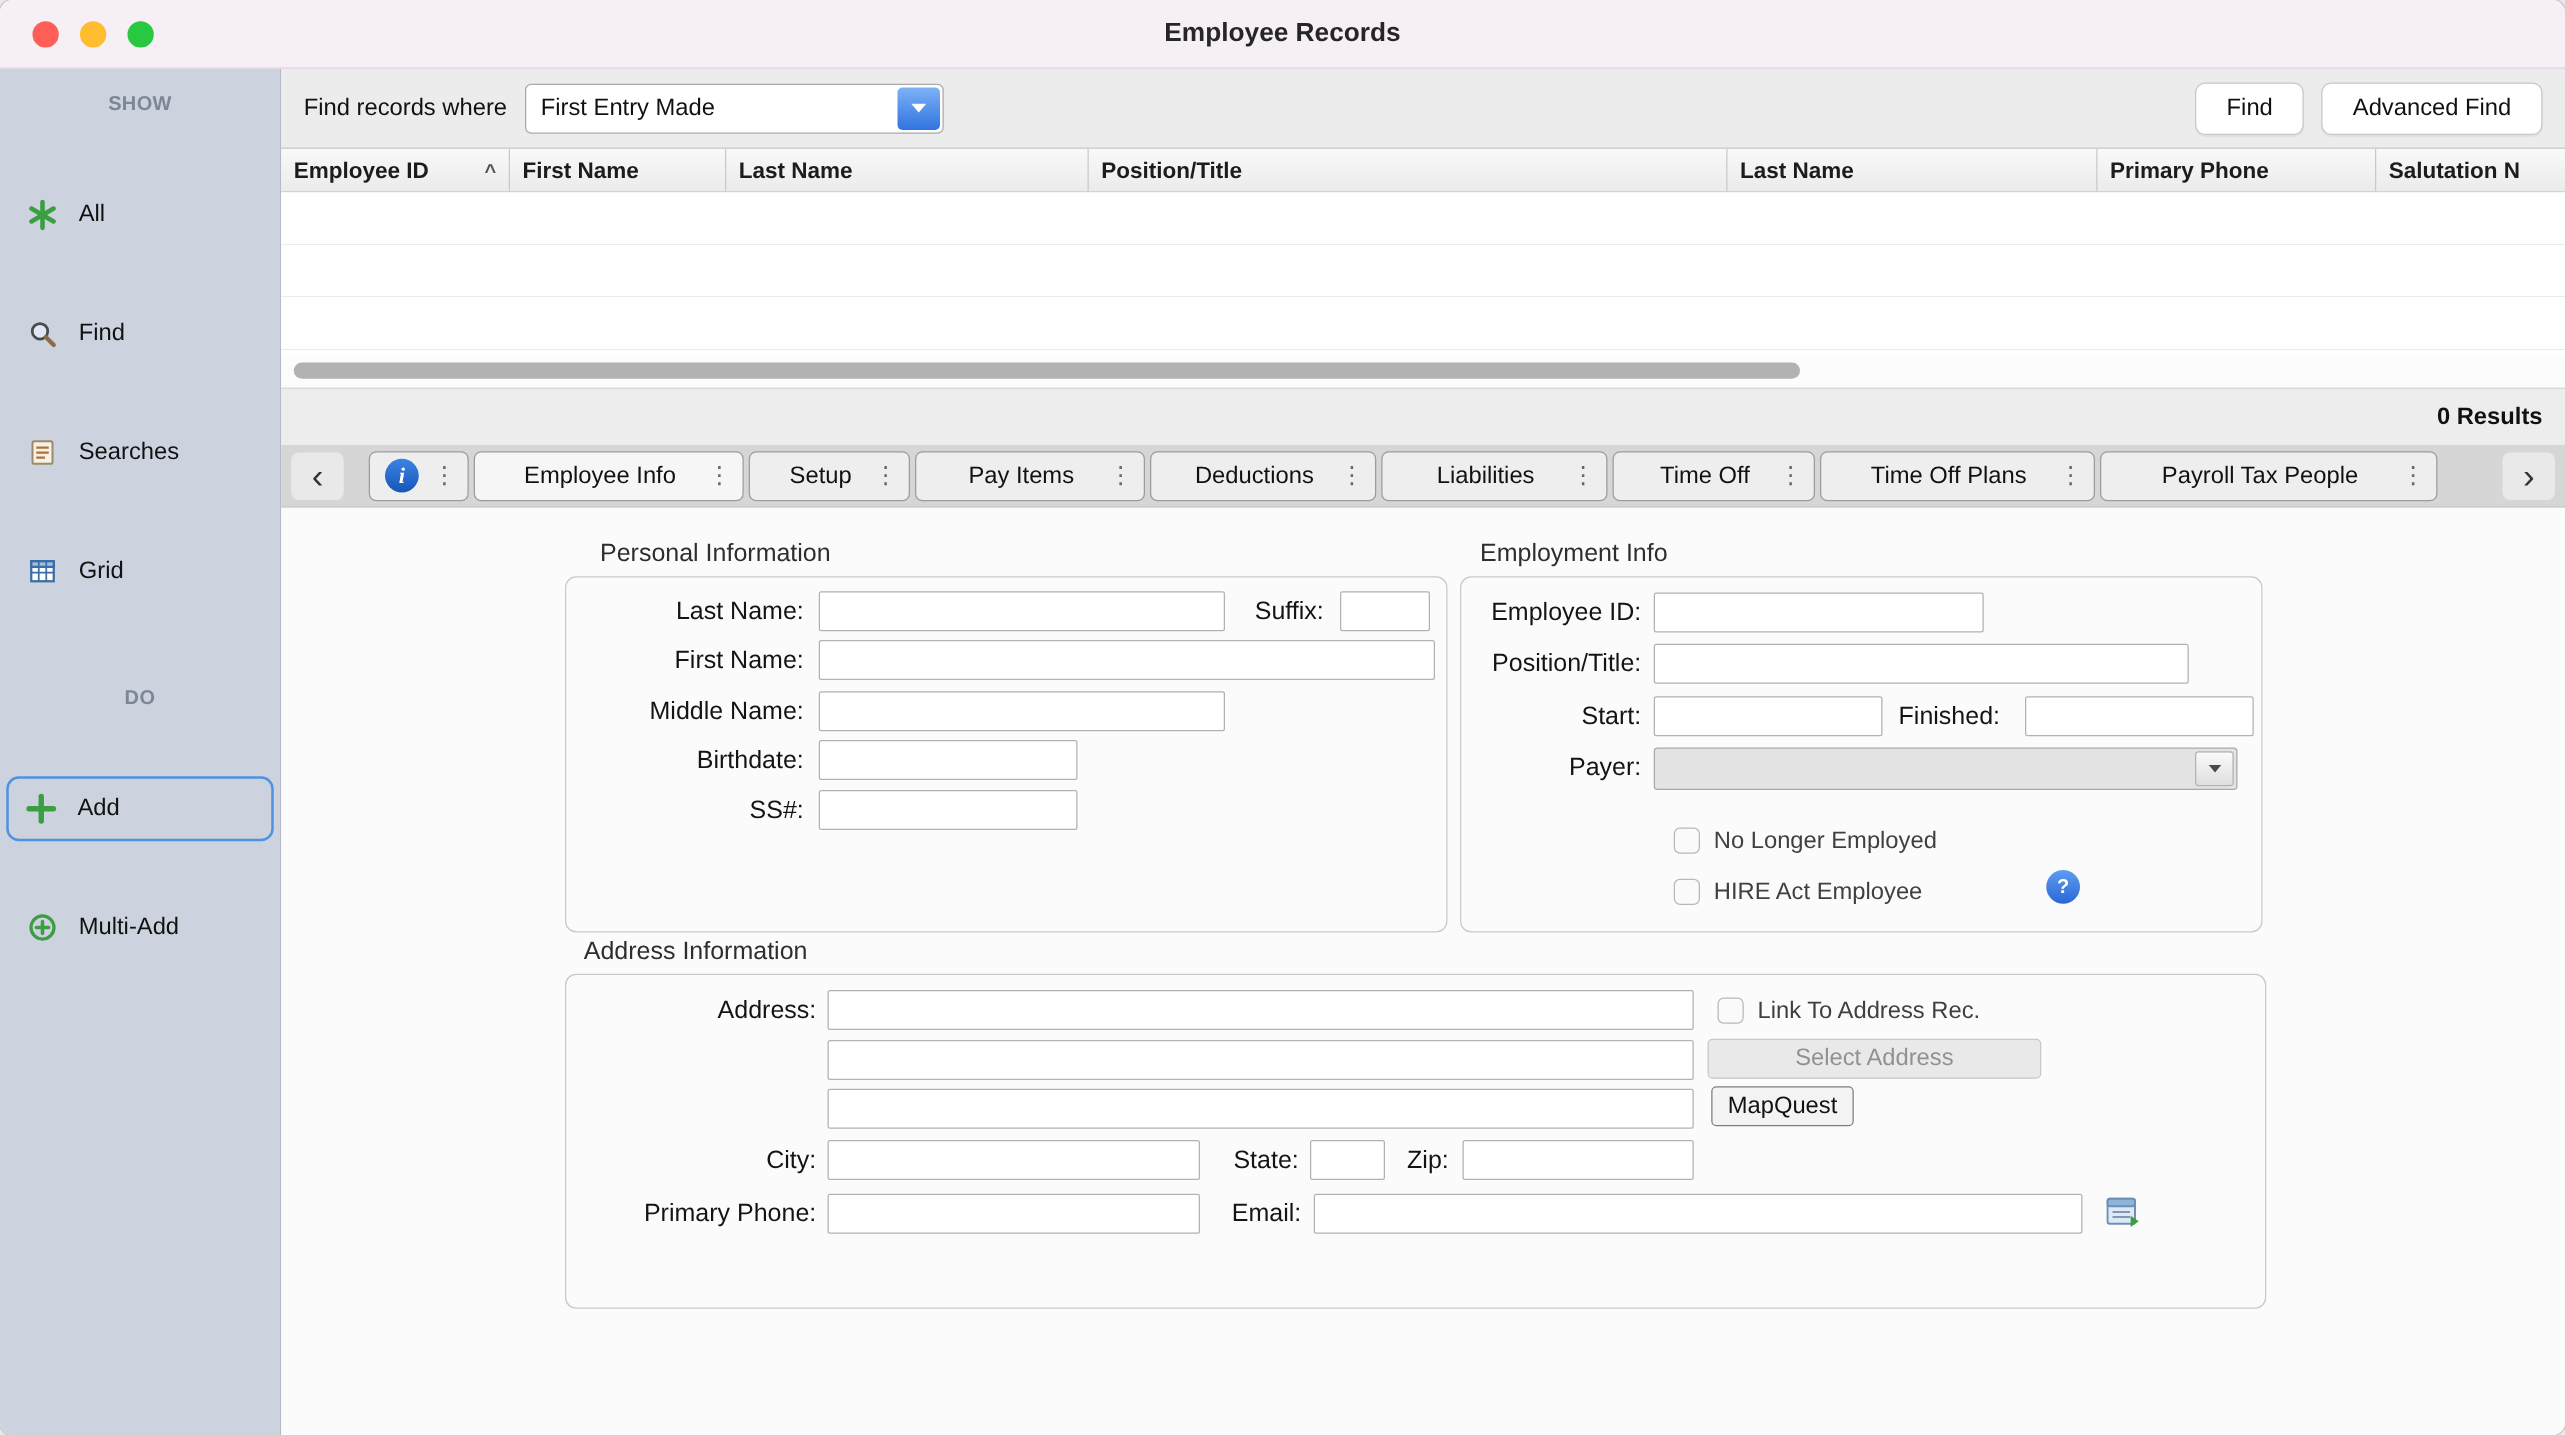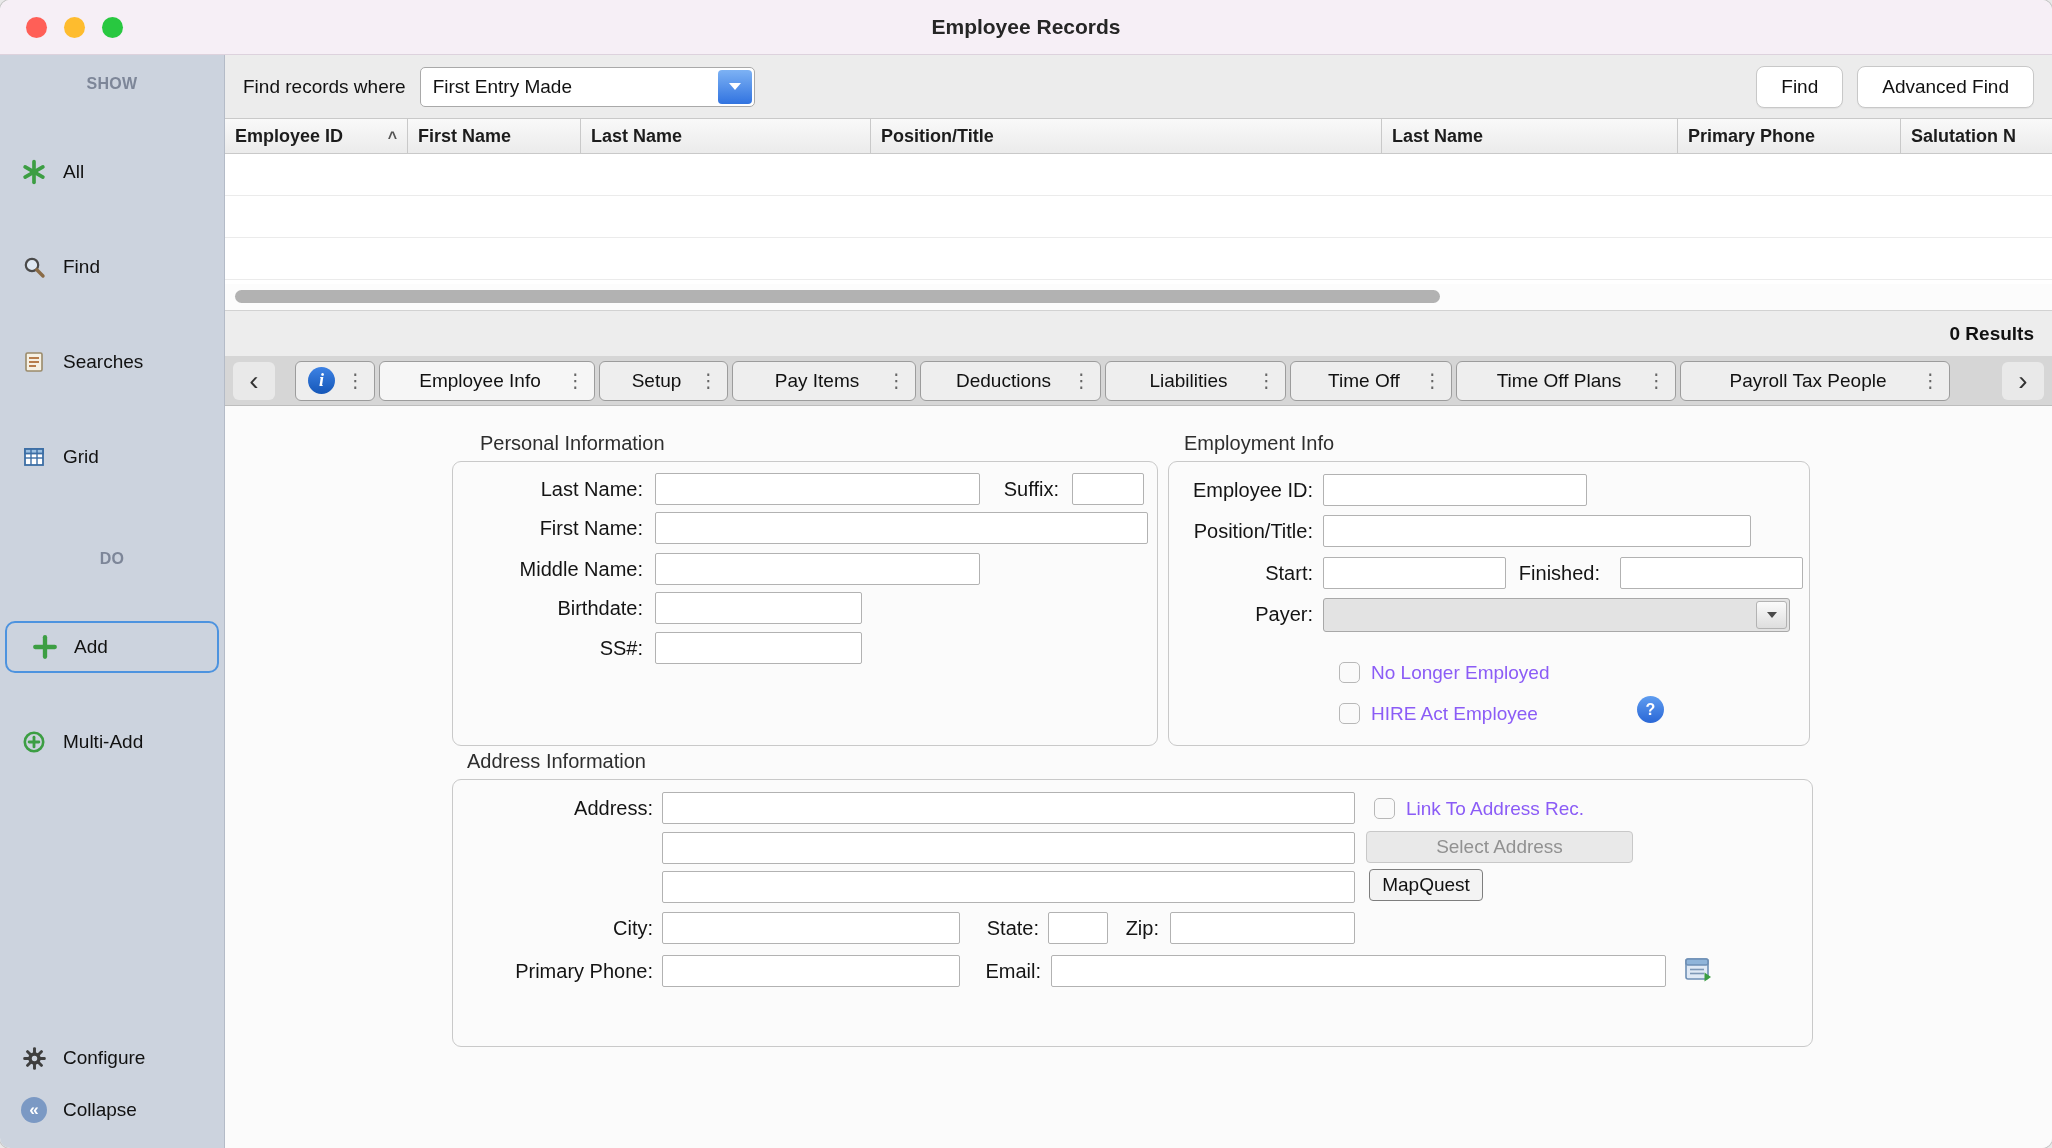--- a/index.html
+++ b/index.html
@@ -14,21 +14,21 @@
   .light.yellow{background:#febc2e;}
   .light.green{background:#28c840;}
   .title{width:100%;text-align:center;font-size:21px;font-weight:700;color:#262626;}
   .body{flex:1;display:flex;min-height:0;}
   
   .sidebar{flex:0 0 225px;background:#ccd3de;border-right:1px solid #b4bbc7;display:flex;flex-direction:column;padding-top:10px;gap:43px;}
   .side-header{text-align:center;font-size:16px;font-weight:700;color:#7d8698;padding:10px 0;letter-spacing:.3px;}
   .side-header.do{margin-top:14px;}
   .side-item{flex:0 0 52px;height:52px;display:flex;align-items:center;gap:15px;padding-left:20px;font-size:19px;color:#111;cursor:default;}
   .side-item .icon{width:28px;height:28px;display:flex;align-items:center;justify-content:center;flex:0 0 28px;}
-  .side-item.selected{border:2.5px solid #4d93df;border-radius:10px;margin:0 5px;padding-left:24px;}
+  .side-item.selected{border:2.5px solid #4d93df;border-radius:10px;margin:0 5px;padding-left:12px;}
   .side-footer{margin-top:auto;padding-bottom:12px;}
   .circle-icon{width:26px;height:26px;border-radius:50%;background:#7b99c4;color:#fff;font-size:17px;font-weight:700;line-height:25px;text-align:center;}
   
   .main{flex:1;display:flex;flex-direction:column;min-width:0;background:#ececec;}
   .find-bar{flex:0 0 63px;display:flex;align-items:center;padding:0 18px;gap:14px;}
   .find-label{font-size:19px;color:#111;white-space:nowrap;}
   .popup{width:335px;height:40px;background:#fff;border:1px solid #a9a9a9;border-radius:5px;position:relative;display:flex;align-items:center;padding:0 44px 0 12px;font-size:19px;font-weight:500;color:#111;}
   .popup-btn{position:absolute;right:2px;top:2px;width:34px;height:34px;border-radius:4px;background:linear-gradient(#7db2f4,#3173e0);display:flex;align-items:center;justify-content:center;}
   .tri-down-w{width:0;height:0;border-left:6px solid transparent;border-right:6px solid transparent;border-top:7px solid #fff;}
   .spacer{flex:1;}
@@ -54,21 +54,21 @@
   
   .form-area{flex:1;background:#fbfbfb;border-top:1px solid #bdbdbd;position:relative;overflow:hidden;}
   .gbox{position:absolute;border:1px solid #c9c9c9;border-radius:9px;}
   .gtitle{position:absolute;font-size:20px;color:#2e2e2e;}
   .lbl{position:absolute;text-align:right;font-size:20px;color:#141414;line-height:32px;white-space:nowrap;}
   .inp{position:absolute;height:32px;border:1px solid #b2b2b2;background:#fff;font-size:18px;padding:0 8px;font-family:inherit;border-radius:2px;outline:none;}
   .combo{position:absolute;height:34px;background:#e3e3e3;border:1px solid #a8a8a8;border-radius:3px;}
   .combo-btn{position:absolute;right:2px;top:2px;width:31px;height:28px;background:linear-gradient(#fbfbfb,#dedede);border:1px solid #b3b3b3;border-radius:3px;display:flex;align-items:center;justify-content:center;}
   .tri-down-d{width:0;height:0;border-left:5px solid transparent;border-right:5px solid transparent;border-top:6px solid #4a4a4a;}
   .chk{position:absolute;width:21px;height:21px;border:1.5px solid #b8b8b8;border-radius:5px;background:#fafafa;}
-  .chklbl{position:absolute;font-size:19px;color:#8b5cf6;line-height:21px;white-space:nowrap;}
+  .chklbl{position:absolute;font-size:19px;color:#404040;line-height:21px;white-space:nowrap;}
   .help-icon{position:absolute;width:27px;height:27px;border-radius:50%;background:linear-gradient(#5f9df0,#2a67d6);color:#fff;font-size:16px;font-weight:700;display:flex;align-items:center;justify-content:center;}
   .fbtn{position:absolute;height:32px;display:flex;align-items:center;justify-content:center;font-size:19px;border-radius:4px;white-space:nowrap;}
   .fbtn.disabled{background:#e9e9e9;border:1px solid #c8c8c8;color:#919191;}
   .fbtn.mapquest{background:#f3f3f3;border:1px solid #7e7e7e;color:#111;}
   .mail-icon{position:absolute;}
 </style>
 </head>
 <body>
 
 <div class="window">
@@ -155,43 +155,20 @@
               <circle cx="12" cy="12" r="8.5" fill="none" stroke="#3c9e43" stroke-width="2.4"></circle>
               <g stroke="#3c9e43" stroke-width="2.6" stroke-linecap="round">
                 <line x1="12" y1="7.5" x2="12" y2="16.5"></line>
                 <line x1="7.5" y1="12" x2="16.5" y2="12"></line>
               </g>
             </svg>
         </span>
         <span>Multi-Add</span>
       </div>
 
-      <div class="side-footer">
-        <div class="side-item">
-          <span class="icon">
-            <svg width="25" height="25" viewBox="0 0 24 24">
-                <g fill="#3f3f3f">
-                  <rect x="10.6" y="1.2" width="2.8" height="21.6" rx="1.2"></rect>
-                  <rect x="10.6" y="1.2" width="2.8" height="21.6" rx="1.2" transform="rotate(45 12 12)"></rect>
-                  <rect x="10.6" y="1.2" width="2.8" height="21.6" rx="1.2" transform="rotate(90 12 12)"></rect>
-                  <rect x="10.6" y="1.2" width="2.8" height="21.6" rx="1.2" transform="rotate(135 12 12)"></rect>
-                  <circle cx="12" cy="12" r="6"></circle>
-                </g>
-                <circle cx="12" cy="12" r="2.6" fill="#ccd3de"></circle>
-              </svg>
-          </span>
-          <span>Configure</span>
-        </div>
-        <div class="side-item">
-          <span class="icon">
-            <span class="circle-icon">«</span>
-          </span>
-          <span>Collapse</span>
-        </div>
-      </div>
     </aside>
 
     <main class="main">
 
       <div class="find-bar">
         <span class="find-label">Find records where</span>
         <div class="popup">
           <span>First Entry Made</span>
           <span class="popup-btn">
               <span class="tri-down-w"></span>

